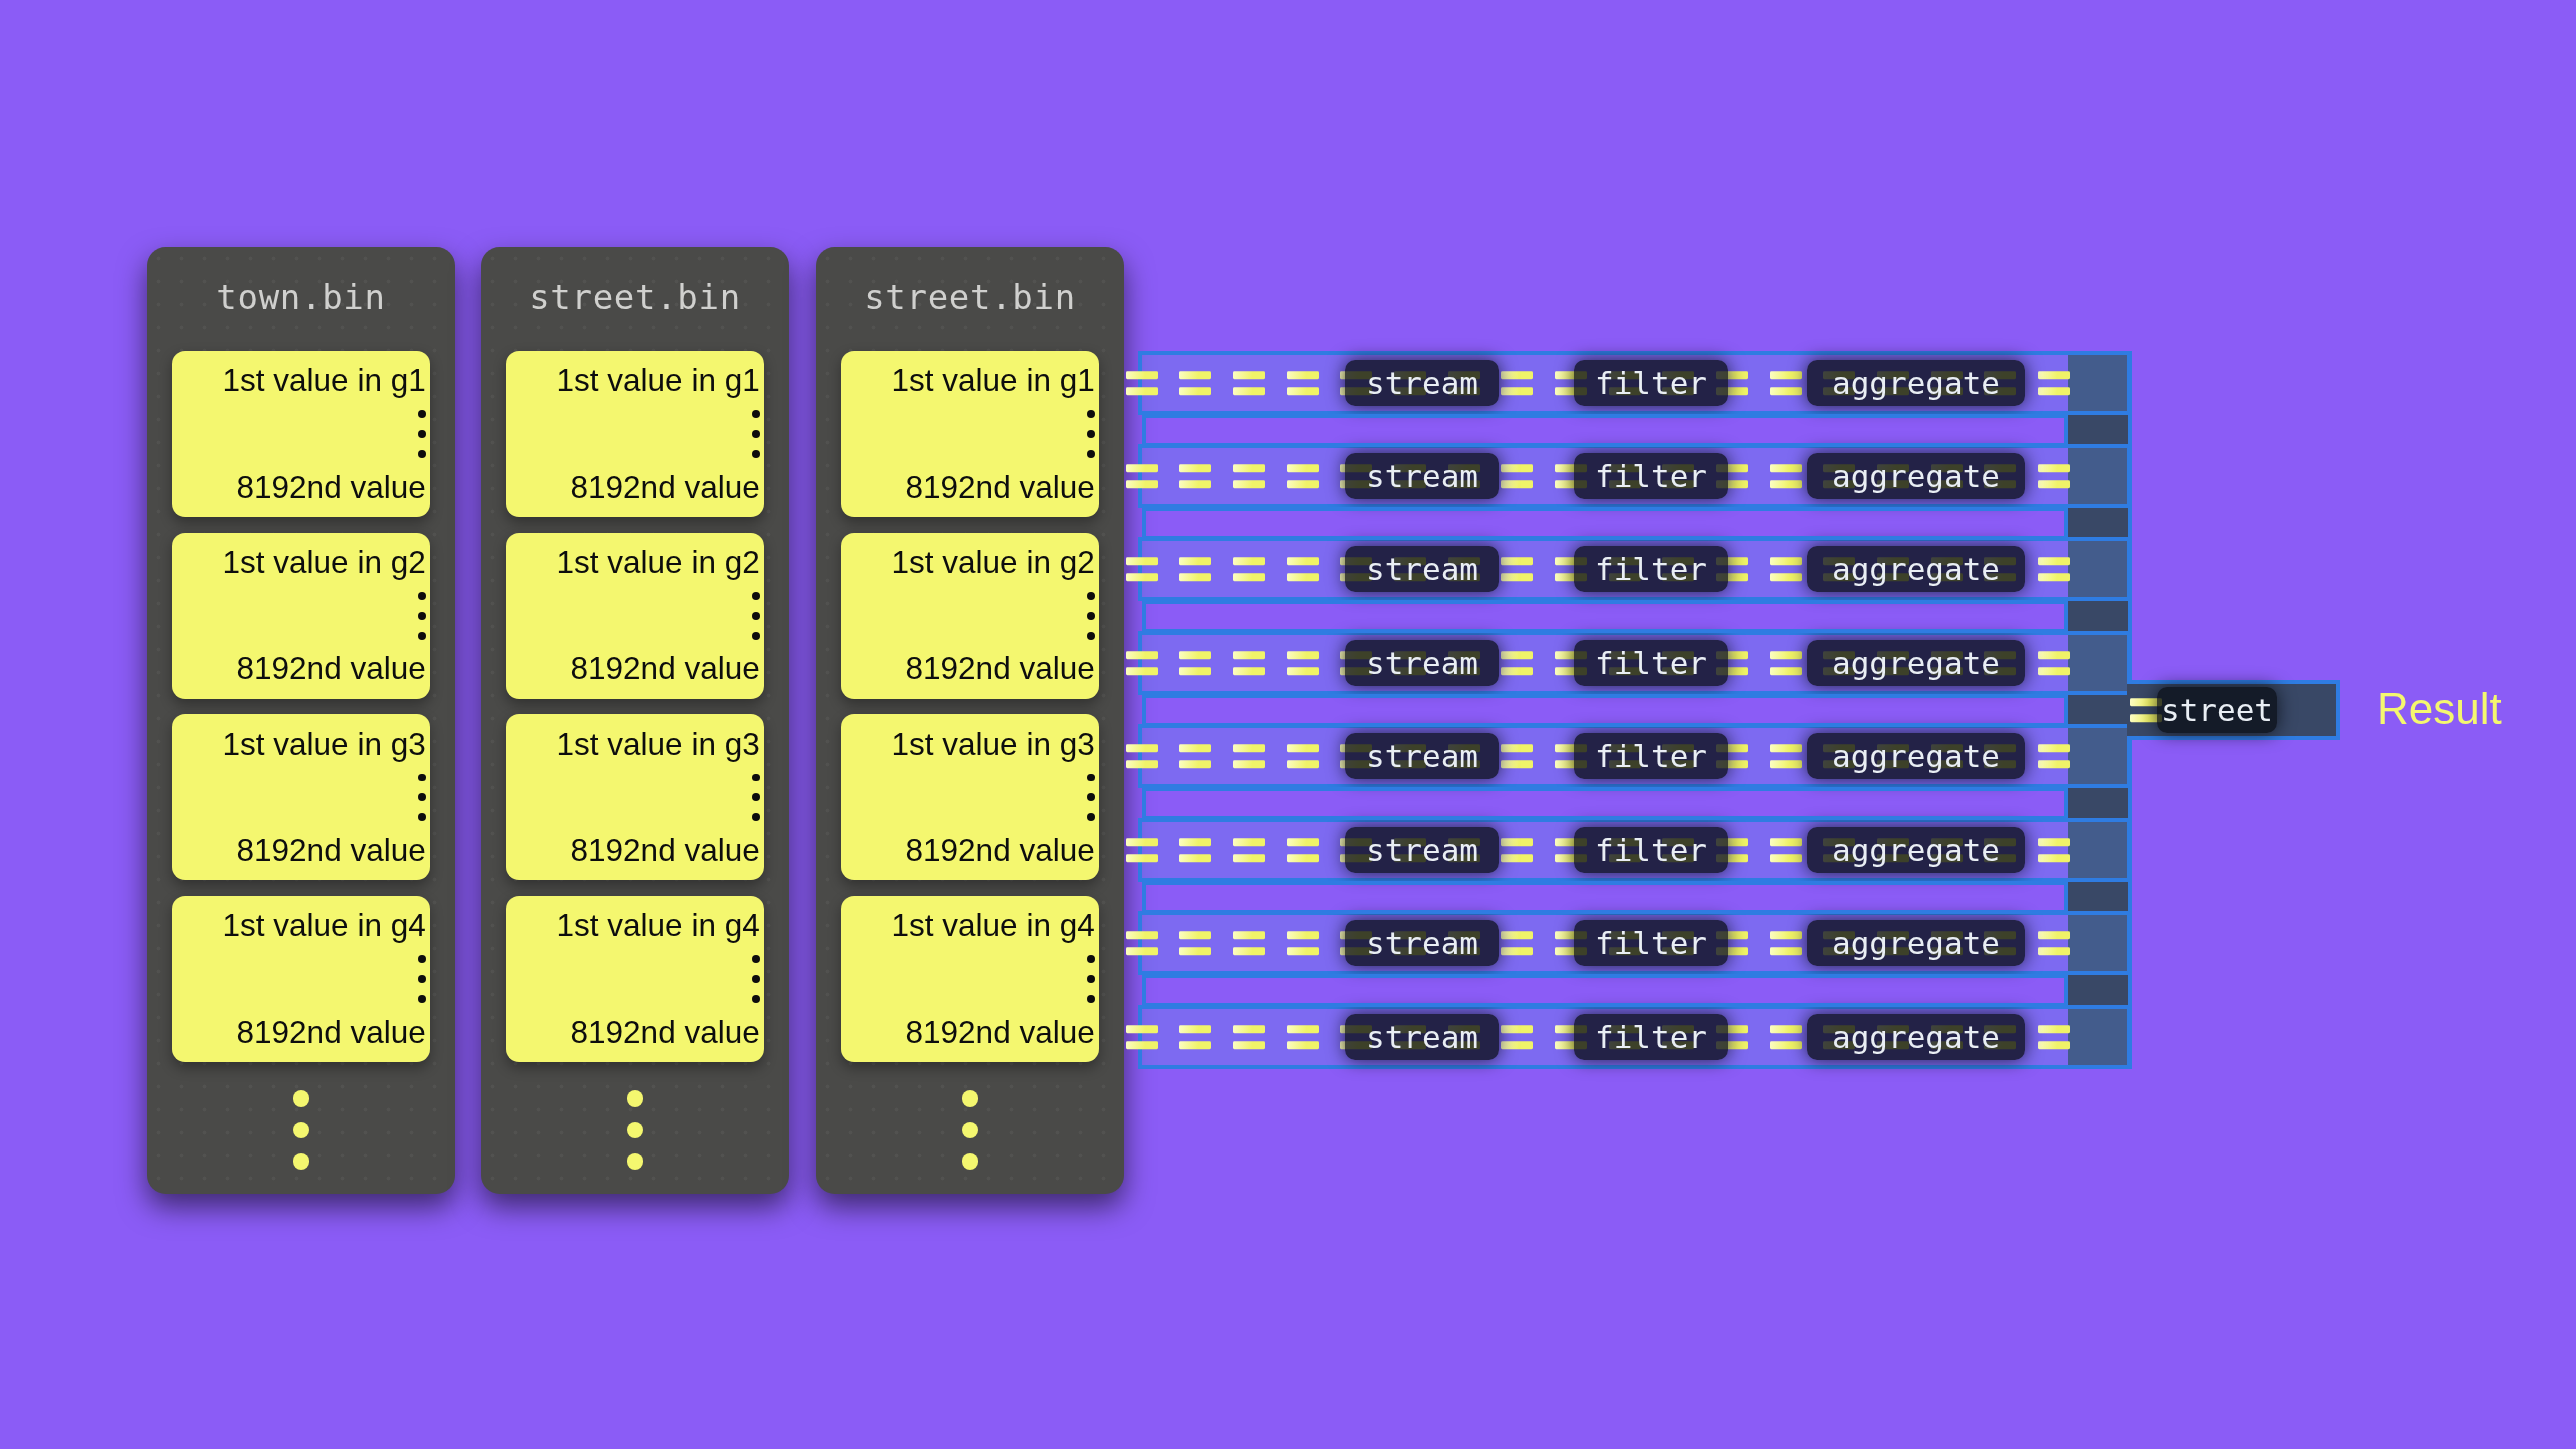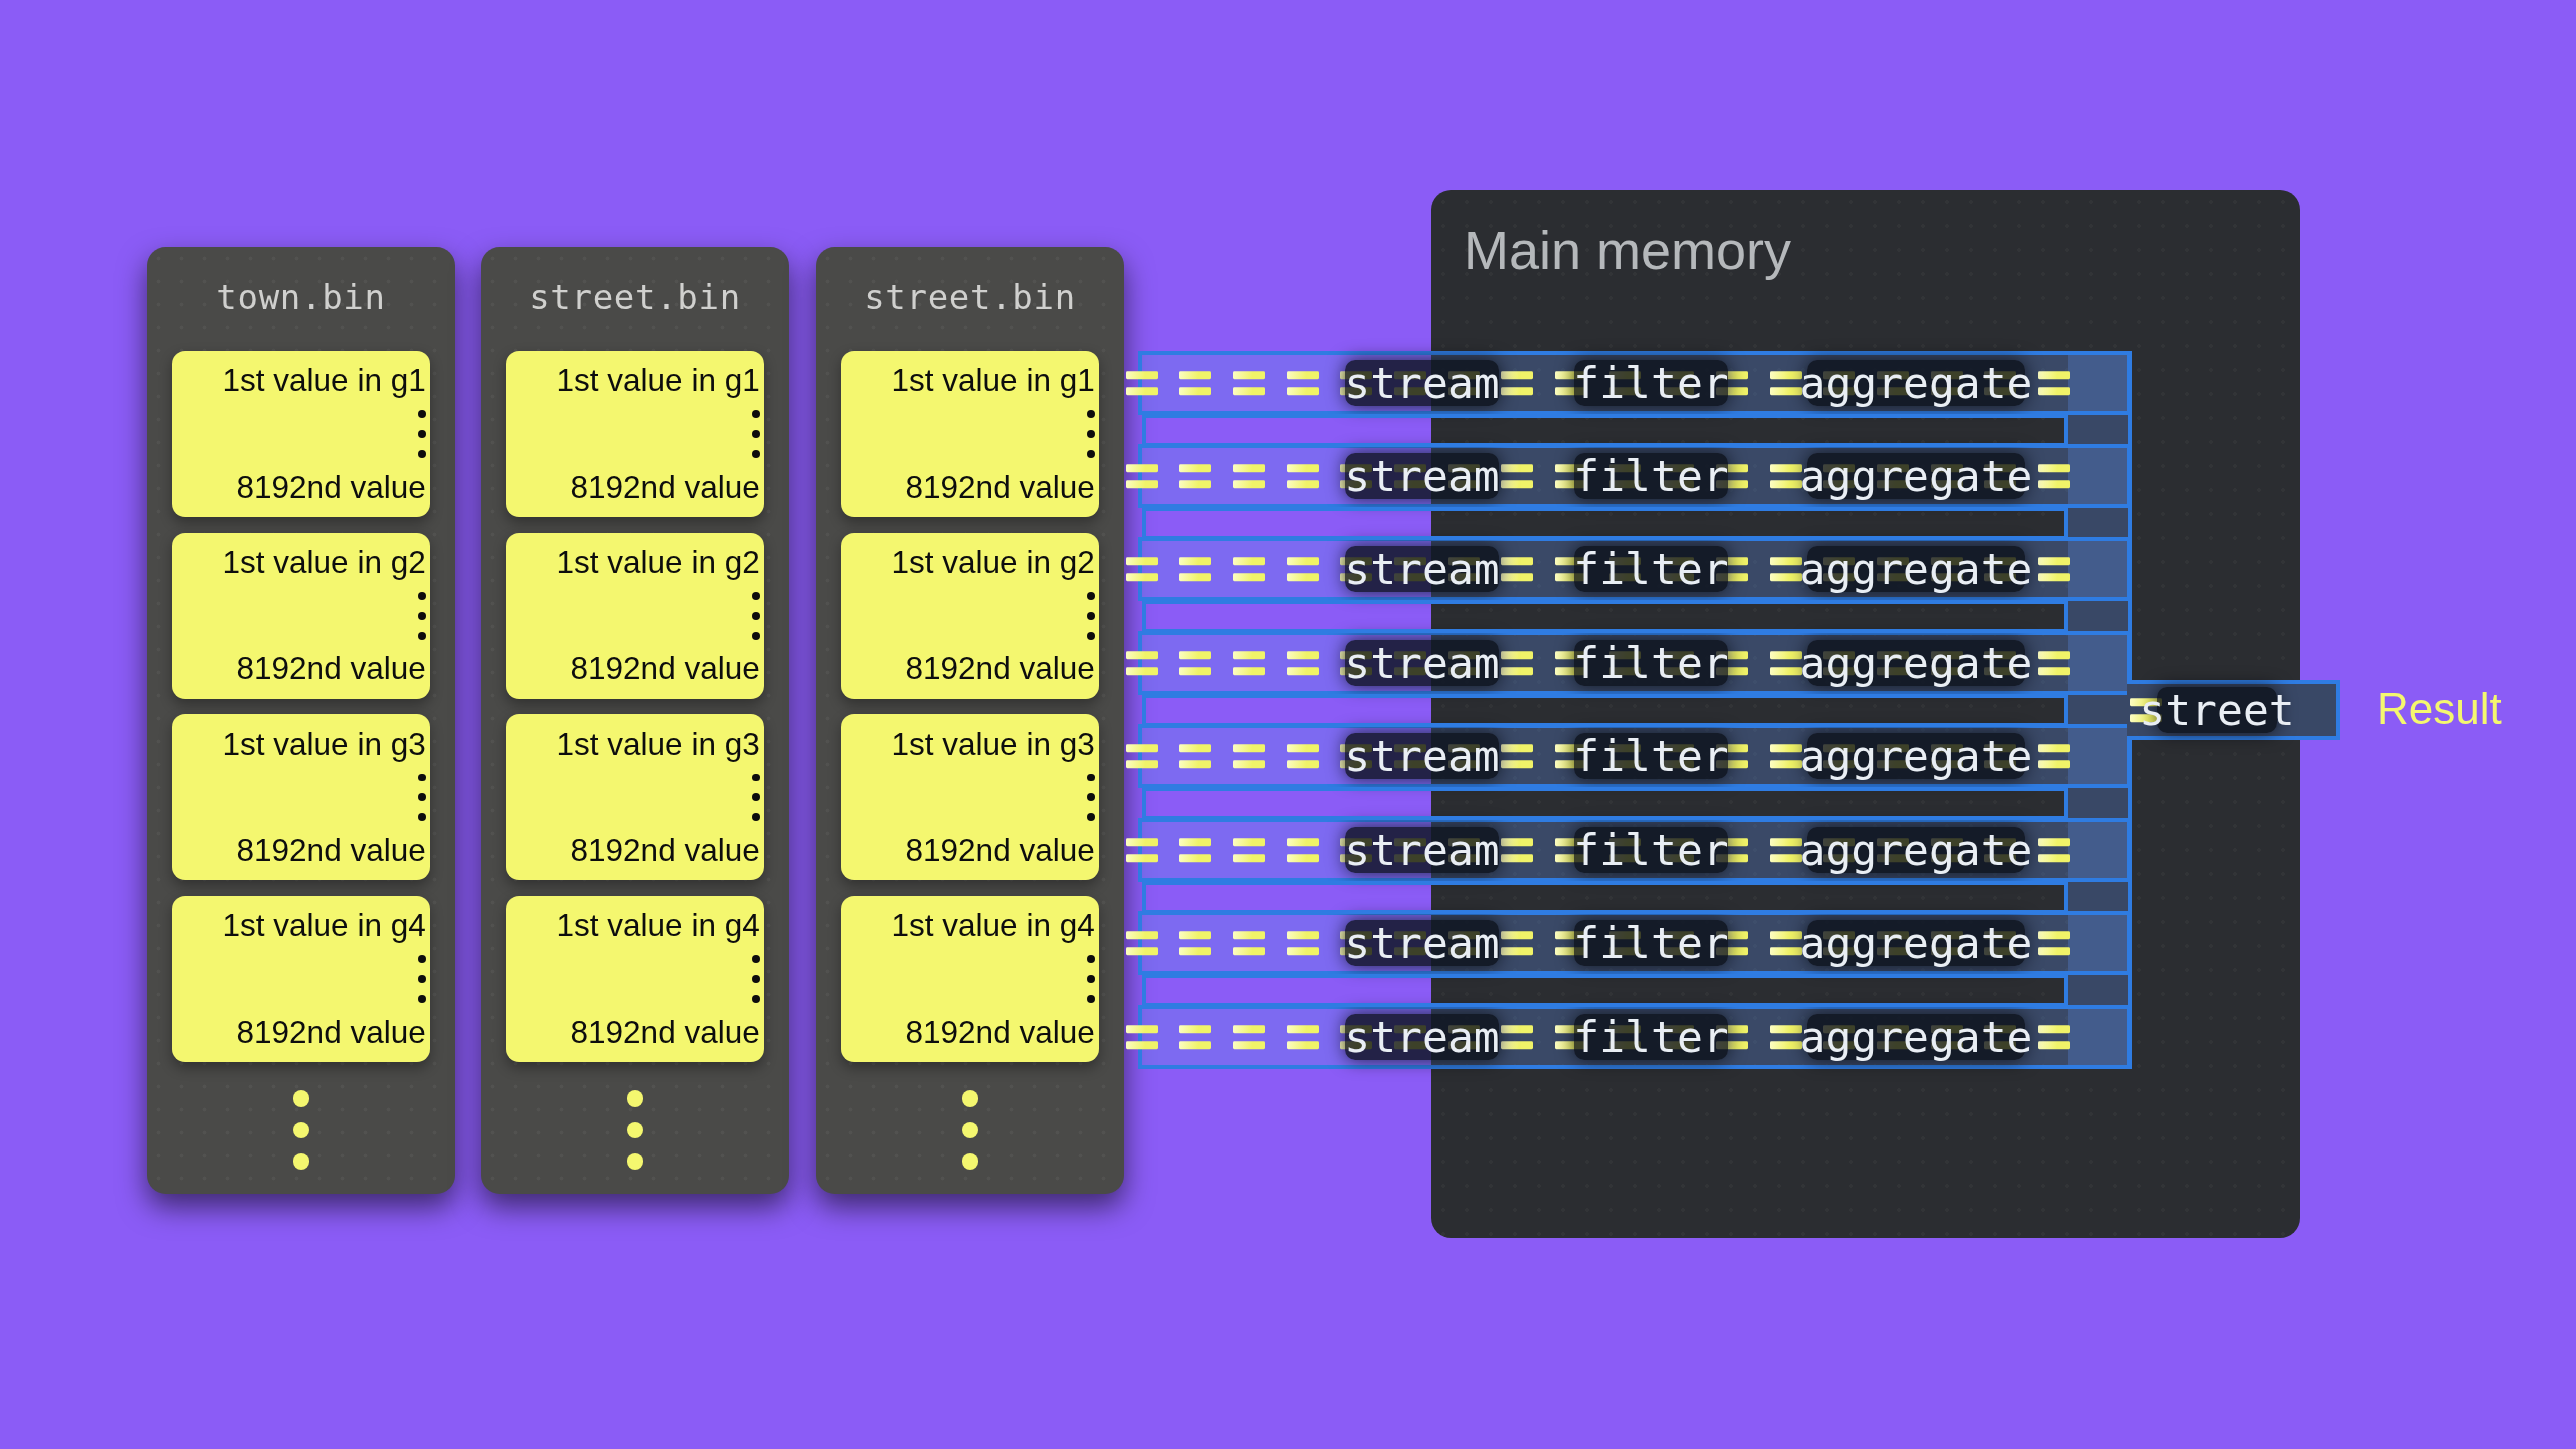--- a/index.html
+++ b/index.html
@@ -41,21 +41,21 @@
         border:4.3px solid var(--blue,#2f7ce2);background:rgba(92,138,228,.30);z-index:3;}
   .pgap{position:absolute;left:1142px;width:926px;height:33px;box-sizing:border-box;
         border:4.3px solid var(--blue,#2f7ce2);background:transparent;z-index:4;}
   .bar{position:absolute;width:32px;top:50%;transform:translateY(-50%);
        display:flex;flex-direction:column;gap:7.9px;}
   .bar i{height:7.9px;border-radius:1.4px;
          background:linear-gradient(100deg,#fcfdc6,#f0f368 60%);}
   .stage{position:absolute;top:50%;transform:translateY(-50%);height:46px;box-sizing:border-box;
          background:rgba(10,14,23,.78);border-radius:10px;
          display:flex;align-items:center;justify-content:center;
-         font-family:"DejaVu Sans Mono",monospace;font-size:43px;color:#e9eef4;
+         font-family:"DejaVu Sans Mono",monospace;font-size:31px;color:#e9eef4;
          box-shadow:0 0 18.6px rgba(4,7,12,.75);}
 
   
   .merge-row{position:absolute;left:2127px;top:680px;width:213px;height:60px;box-sizing:border-box;
              border:4.3px solid var(--blue,#2f7ce2);border-left:none;background:#394866;z-index:5;}
   .result{position:absolute;left:2377px;top:684px;font-size:44px;color:var(--yellow,#f3f56c);z-index:5;}
 </style>
 </head>
 <body>
 
@@ -194,23 +194,20 @@
           </div>
         </div>
         <div class="card-dots">
           <i></i>
           <i></i>
           <i></i>
         </div>
       </div>
     </section>
 
-  <div class="memory">
-    <div class="memory-title">Main memory</div>
-  </div>
 
   <div id="pipelines">
       <div class="strip"></div>
       <div class="prow" style="top: 351px;">
         <div class="bar" style="left: -16.5px;">
           <i></i>
           <i></i>
         </div>
         <div class="bar" style="left: 37px;">
           <i></i>

